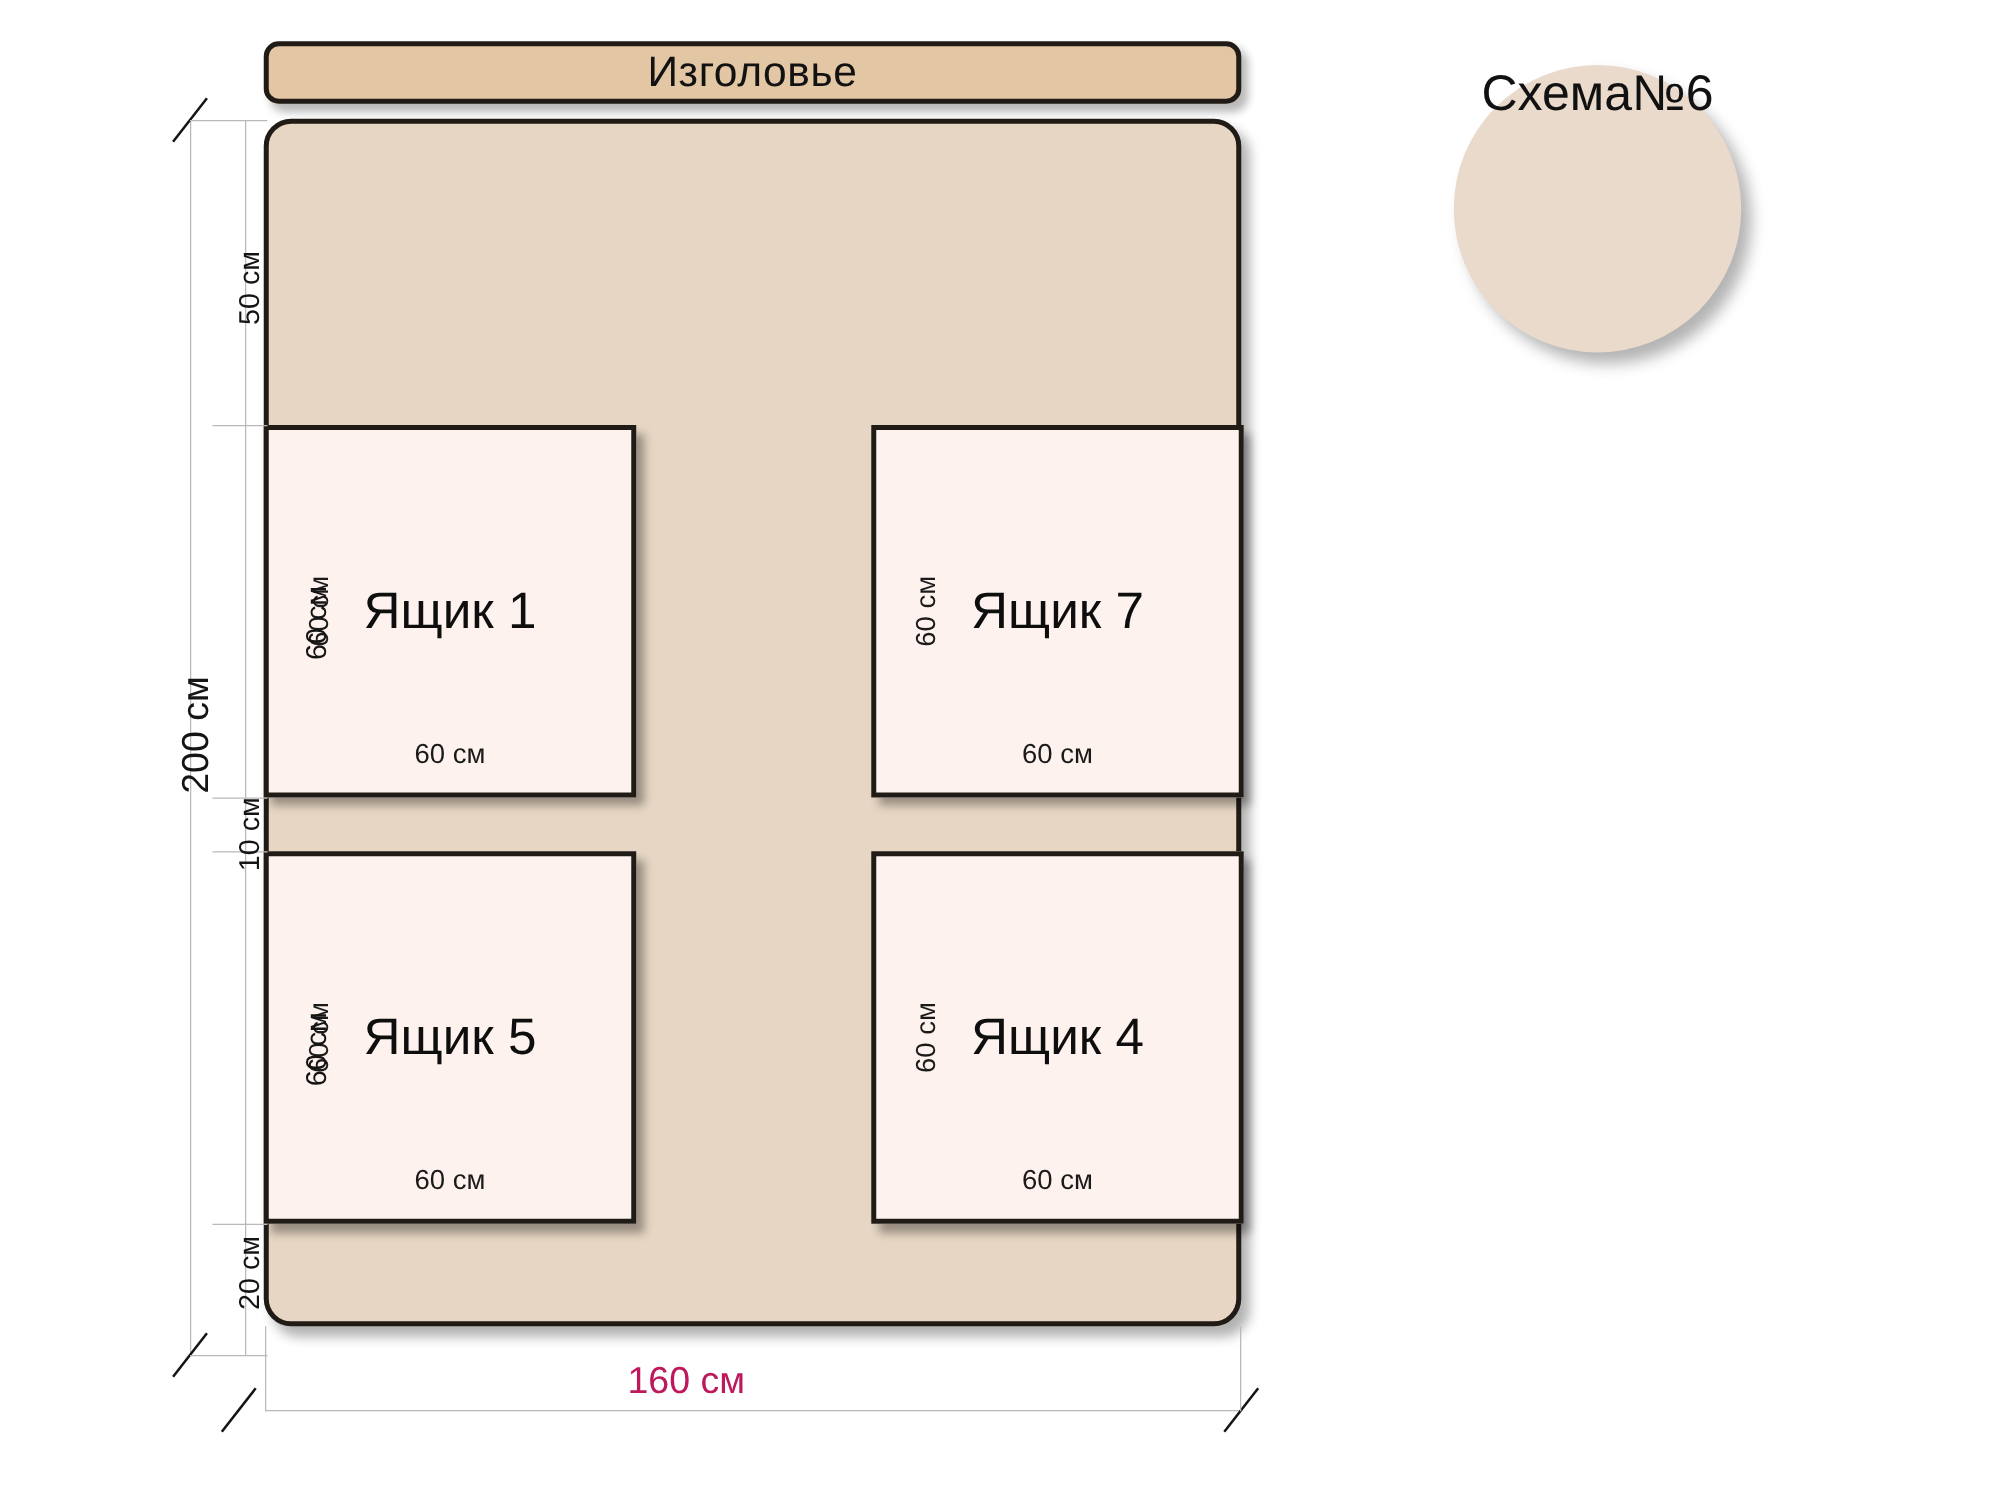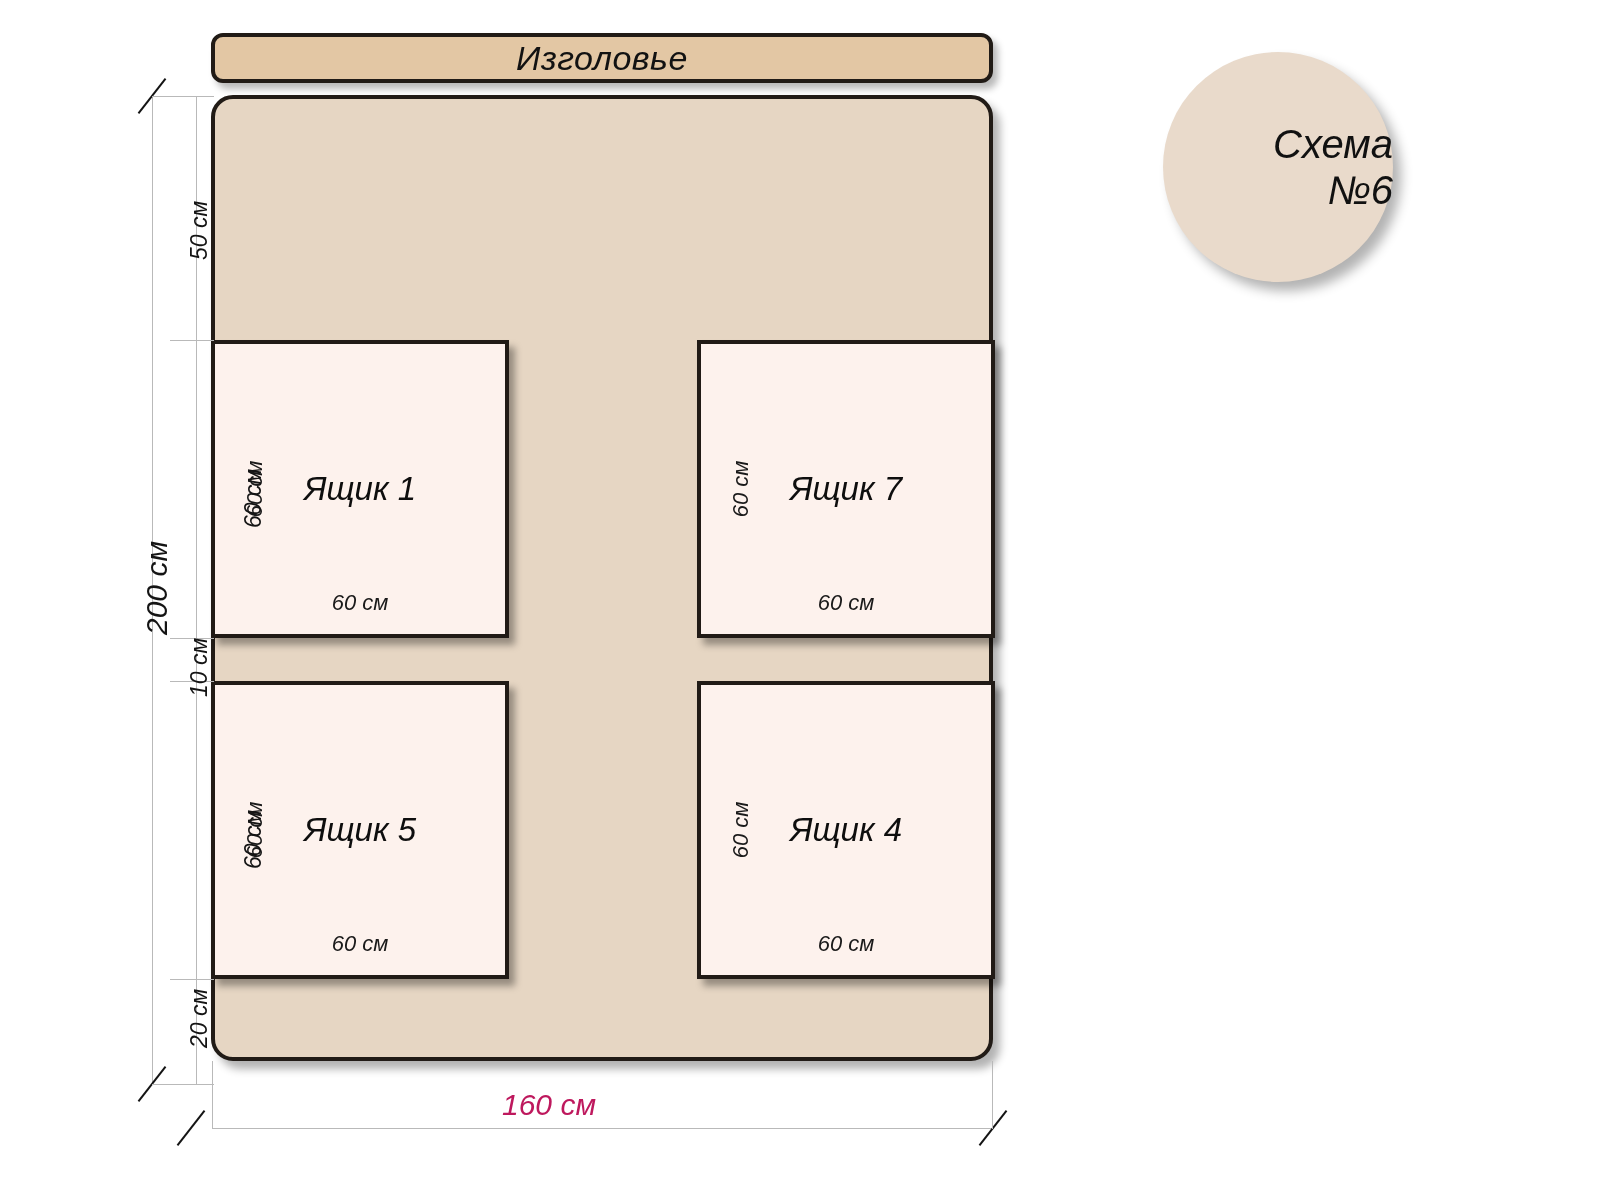--- a/index.html
+++ b/index.html
@@ -13,21 +13,20 @@
     font-family: "Liberation Sans", sans-serif;
     overflow: hidden;
     position: relative;
   }
 
   #stage {
     position: absolute;
     left: 0; top: 0;
     width: 1600px;
     height: 956px;
-    font-style: italic;
   }
 
   
   .headboard {
     position: absolute;
     left: 211px;
     top: 33px;
     width: 782px;
     height: 50px;
     background: #e3c7a4;
@@ -68,21 +67,21 @@
     box-sizing: border-box;
     box-shadow: 6px 7px 7px rgba(0,0,0,0.35);
   }
   .drawer-name {
     position: absolute;
     left: 0;
     right: 0;
     top: 50%;
     transform: translateY(-50%);
     text-align: center;
-    font-size: 33px;
+    font-size: 41px;
     color: #0e0e0e;
     white-space: nowrap;
   }
   .drawer-h-dim {
     position: absolute;
     left: 0;
     right: 0;
     bottom: 18px;
     text-align: center;
     font-size: 22px;
@@ -140,22 +139,21 @@
   .scheme-badge {
     position: absolute;
     left: 1163px;
     top: 52px;
     width: 230px;
     height: 230px;
     border-radius: 50%;
     background: #e9dacb;
     box-shadow: 8px 9px 12px rgba(0,0,0,0.30);
     display: flex;
-    flex-direction: column;
-    align-items: flex-end;
+    align-items: flex-start;
     justify-content: center;
     line-height: 1.15;
   }
   .scheme-line {
     font-size: 40px;
     color: #111111;
     white-space: nowrap;
   }
 </style>
 </head>

